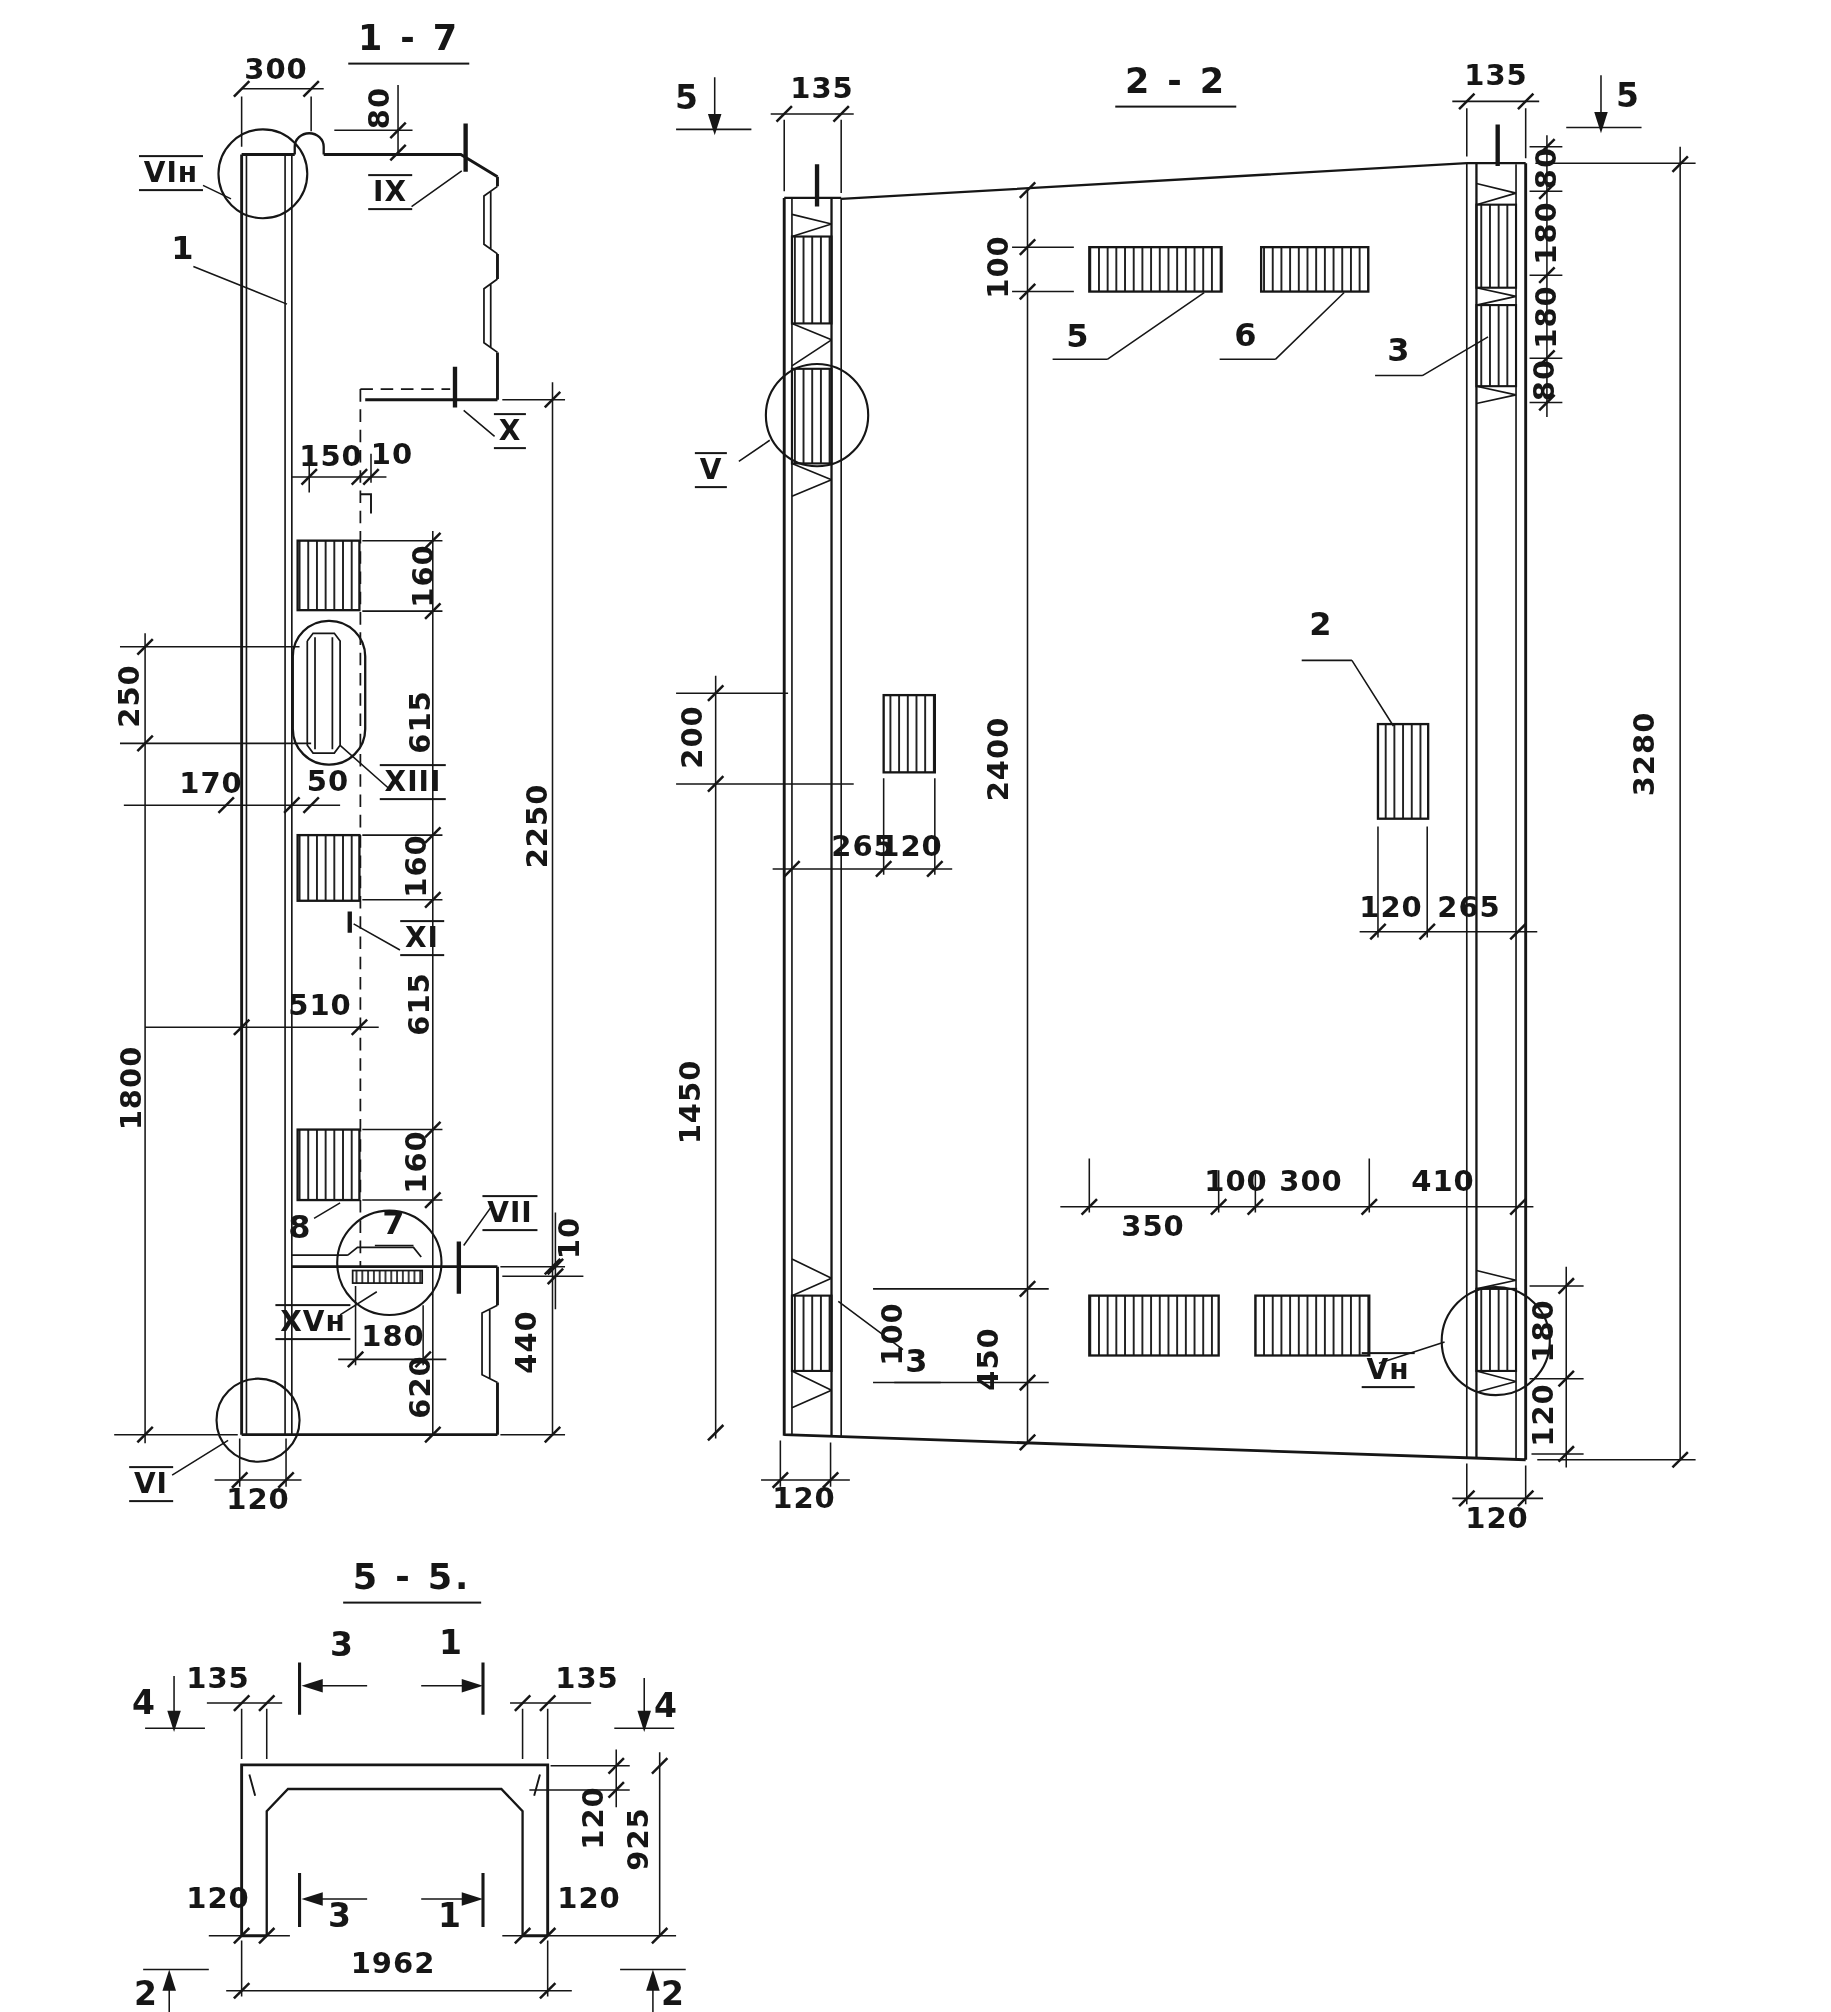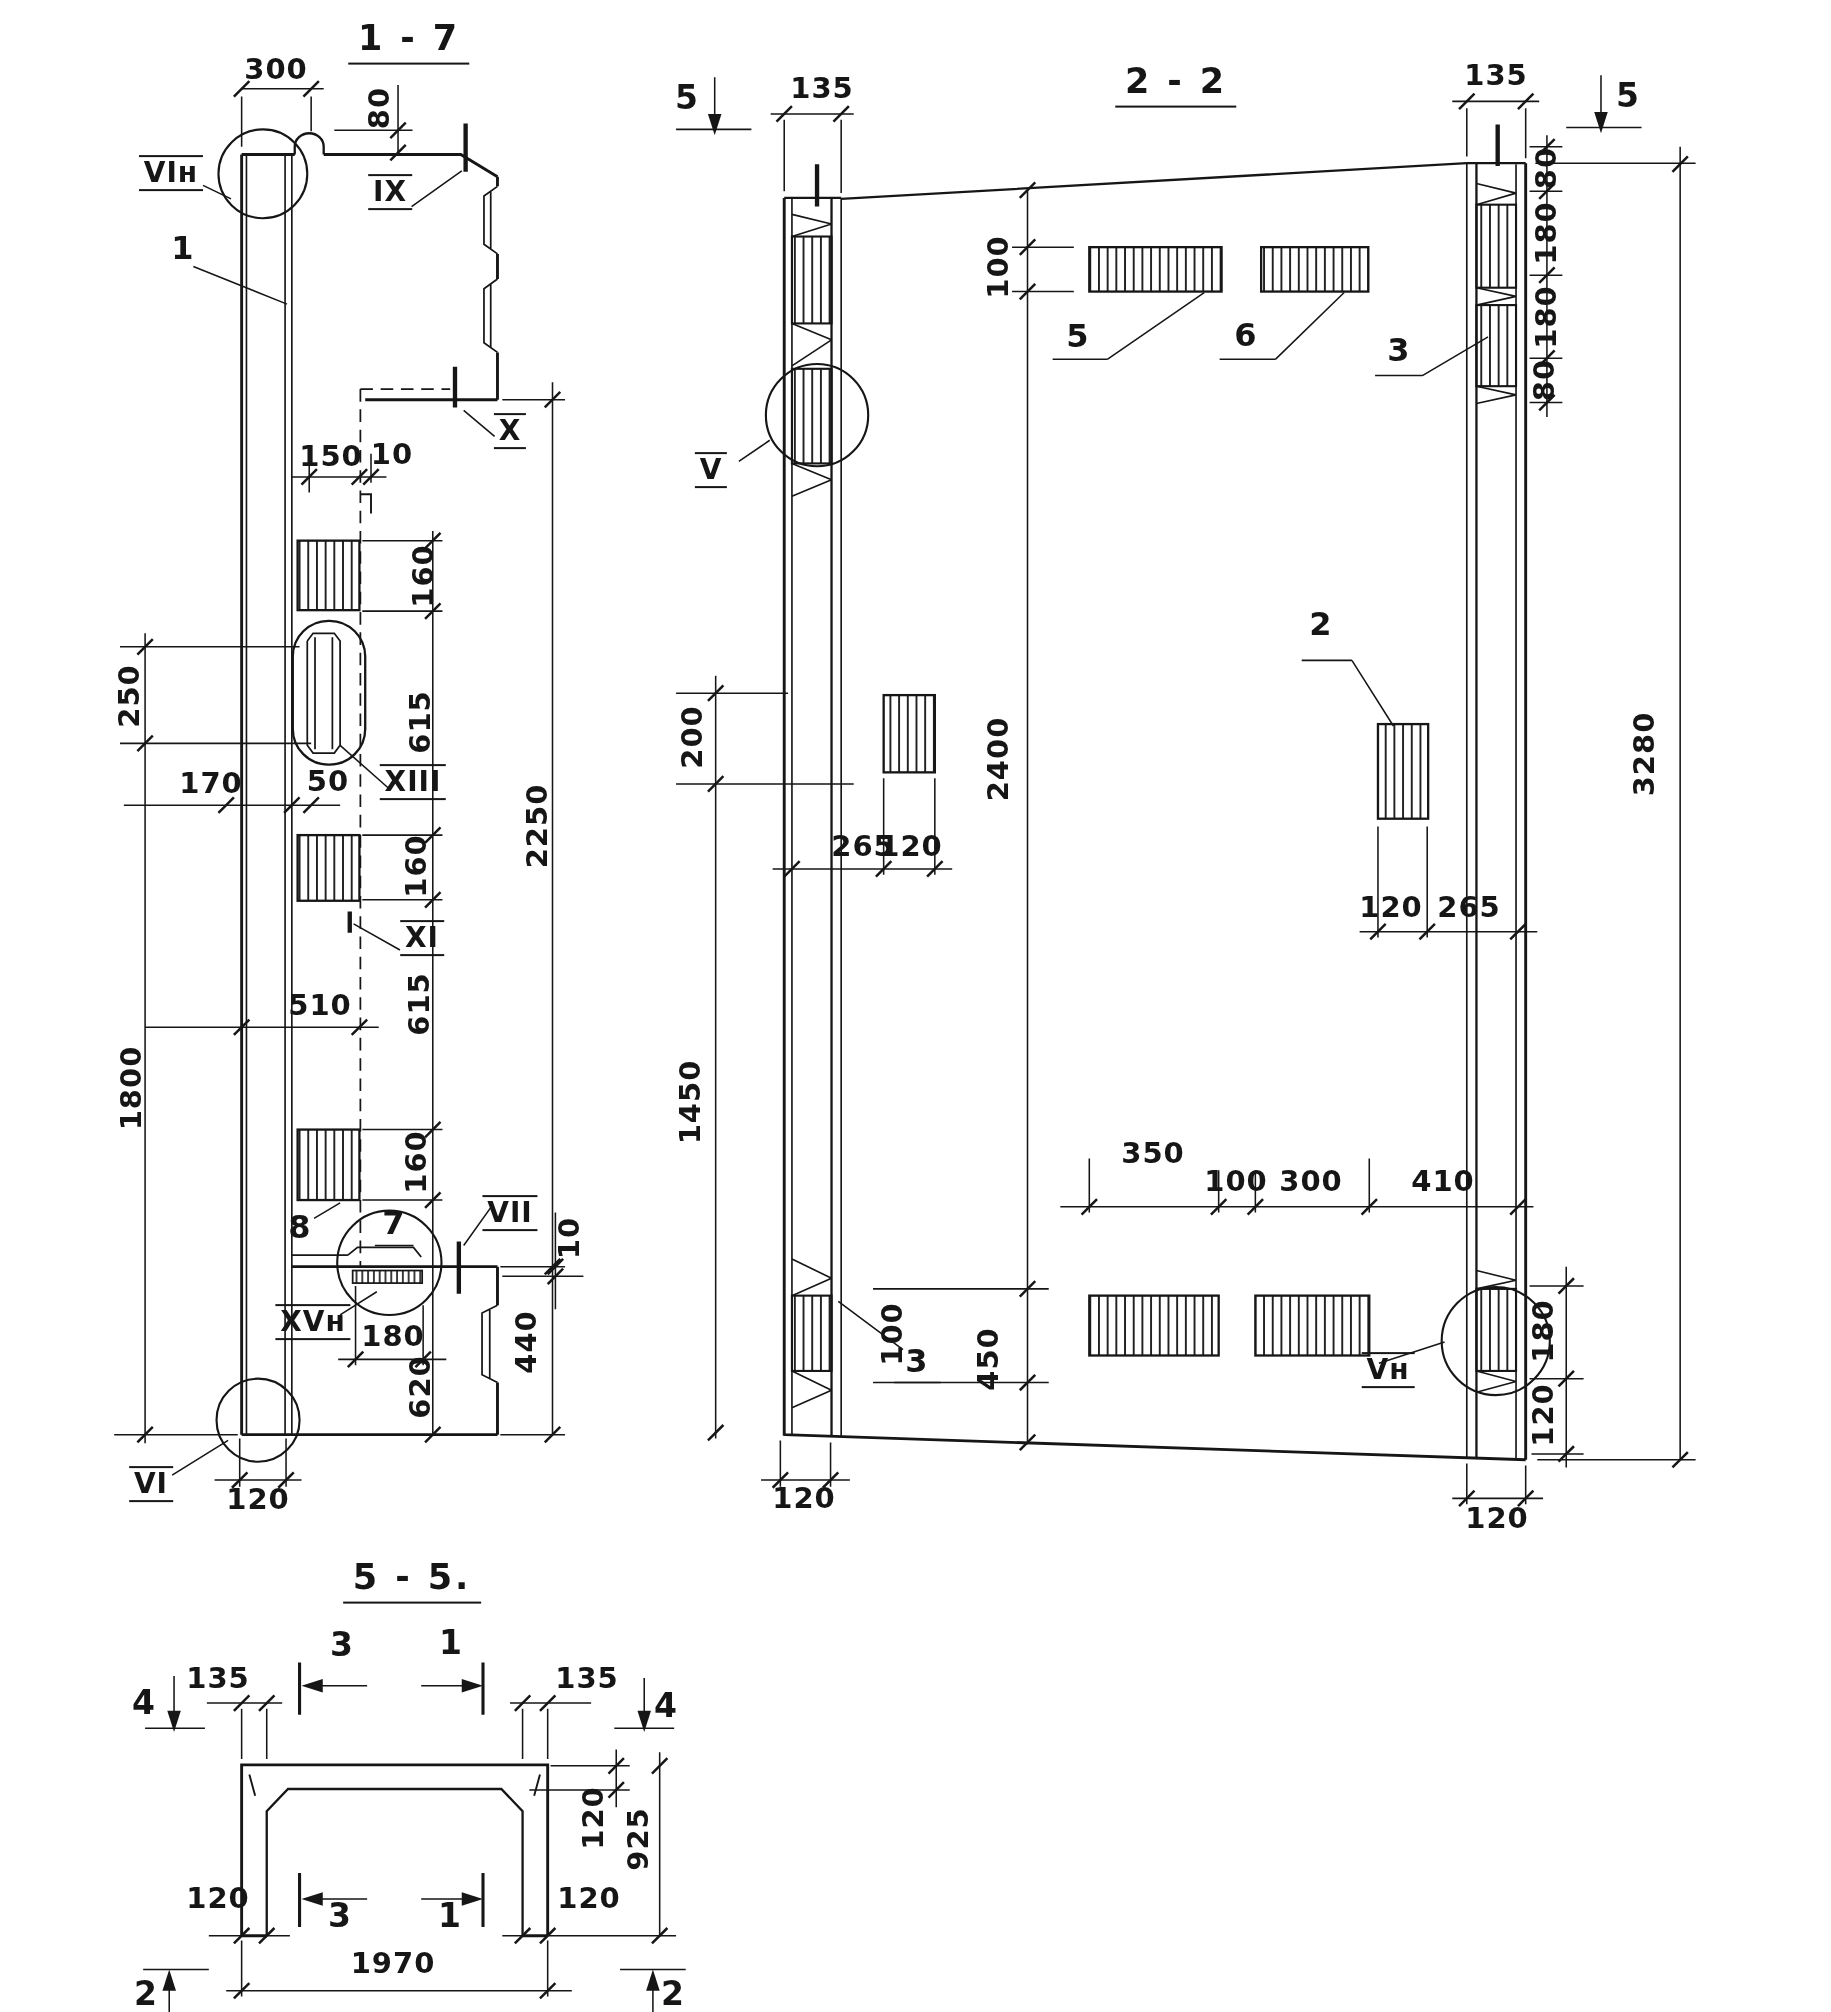--- a/index.html
+++ b/index.html
@@ -291,21 +291,21 @@
       <span class="ann node" style="left: 711px; top: 470px;">V</span>
       <span class="ann dim rot" style="left: 692px; top: 737px;">200</span>
       <span class="ann dim rot" style="left: 998px; top: 759px;">2400</span>
       <span class="ann dim rot" style="left: 1644px; top: 754px;">3280</span>
       <span class="ann callout" style="left: 1321px; top: 624px;">2</span>
       <span class="ann dim" style="left: 863px; top: 846px;">265</span>
       <span class="ann dim" style="left: 911px; top: 846px;">120</span>
       <span class="ann dim" style="left: 1391px; top: 907px;">120</span>
       <span class="ann dim" style="left: 1469px; top: 907px;">265</span>
       <span class="ann dim rot" style="left: 690px; top: 1102px;">1450</span>
-      <span class="ann dim" style="left: 1153px; top: 1153px;">350</span>
+      <span class="ann dim" style="left: 1153px; top: 1226px;">350</span>
       <span class="ann dim" style="left: 1236px; top: 1181px;">100</span>
       <span class="ann dim" style="left: 1311px; top: 1181px;">300</span>
       <span class="ann dim" style="left: 1443px; top: 1181px;">410</span>
       <span class="ann dim rot" style="left: 892px; top: 1334px;">100</span>
       <span class="ann dim rot" style="left: 988px; top: 1359px;">450</span>
       <span class="ann callout" style="left: 917px; top: 1361px;">3</span>
       <span class="ann node" style="left: 1347px; top: 1370px; margin-left: 41px;">Vн</span>
       <span class="ann dim rot" style="left: 1543px; top: 1331px;">180</span>
       <span class="ann dim rot" style="left: 1543px; top: 1415px;">120</span>
       <span class="ann dim" style="left: 804px; top: 1498px;">120</span>
@@ -315,19 +315,19 @@
       <span class="ann marker" style="left: 342px; top: 1644px;">3</span>
       <span class="ann marker" style="left: 451px; top: 1642px;">1</span>
       <span class="ann dim" style="left: 587px; top: 1678px;">135</span>
       <span class="ann marker" style="left: 666px; top: 1705px;">4</span>
       <span class="ann dim rot" style="left: 593px; top: 1818px;">120</span>
       <span class="ann dim rot" style="left: 638px; top: 1839px;">925</span>
       <span class="ann dim" style="left: 218px; top: 1898px;">120</span>
       <span class="ann marker" style="left: 340px; top: 1915px;">3</span>
       <span class="ann marker" style="left: 450px; top: 1915px;">1</span>
       <span class="ann dim" style="left: 589px; top: 1898px;">120</span>
-      <span class="ann dim" style="left: 393px; top: 1963px;">1970</span>
+      <span class="ann dim" style="left: 393px; top: 1963px;">1962</span>
       <span class="ann marker" style="left: 146px; top: 1993px;">2</span>
       <span class="ann marker" style="left: 673px; top: 1993px;">2</span>
     </div>
 
 </div>
 
 
 </body></html>

